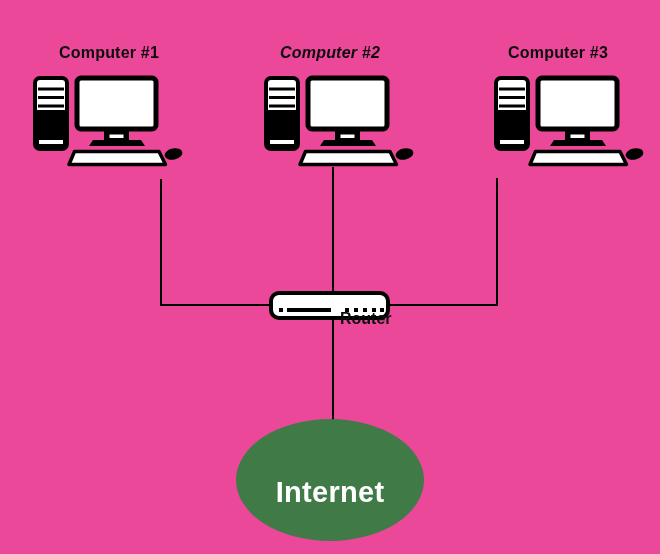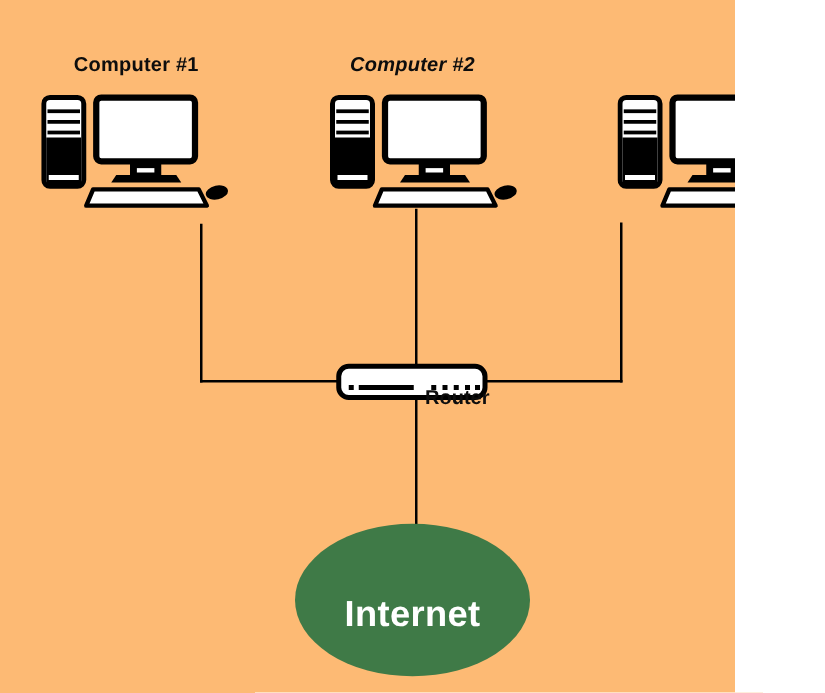--- a/index.html
+++ b/index.html
@@ -2,23 +2,23 @@
 <html><head>
 <meta charset="utf-8">
 <style>
   html, body {
     margin: 0;
     padding: 0;
     background: #ffffff;
   }
   .canvas {
     position: relative;
-    width: 588px;
+    width: 660px;
     height: 554px;
-    background: #fdba74;
+    background: #ec4899;
     font-family: "Liberation Sans", sans-serif;
     overflow: hidden;
   }
   .node-label {
     position: absolute;
     transform: translateX(-50%);
     font-size: 16px;
     font-weight: 700;
     color: #0d0d0d;
     white-space: nowrap;
@@ -135,20 +135,21 @@
   <div class="node-label" style="left:109px; top:45px;">Computer #1</div>
   <svg class="pc-icon" style="left:33px; top:70px;" viewBox="0 0 150 98">
     <use href="#pc-icon"></use>
   </svg>
 
   <div class="node-label" style="left:330px; top:45px;font-style:italic;">Computer #2</div>
   <svg class="pc-icon" style="left:264px; top:70px;" viewBox="0 0 150 98">
     <use href="#pc-icon"></use>
   </svg>
 
+  <div class="node-label" style="left:558px; top:45px;">Computer #3</div>
   <svg class="pc-icon" style="left:494px; top:70px;" viewBox="0 0 150 98">
     <use href="#pc-icon"></use>
   </svg>
 
   <div class="line" style="left:160px; top:179px; width:2px; height:127px;"></div>
   <div class="line" style="left:160px; top:304px; width:112px; height:2px;"></div>
 
   <div class="line" style="left:332px; top:167px; width:2px; height:127px;"></div>
 
   <div class="line" style="left:496px; top:178px; width:2px; height:128px;"></div>

